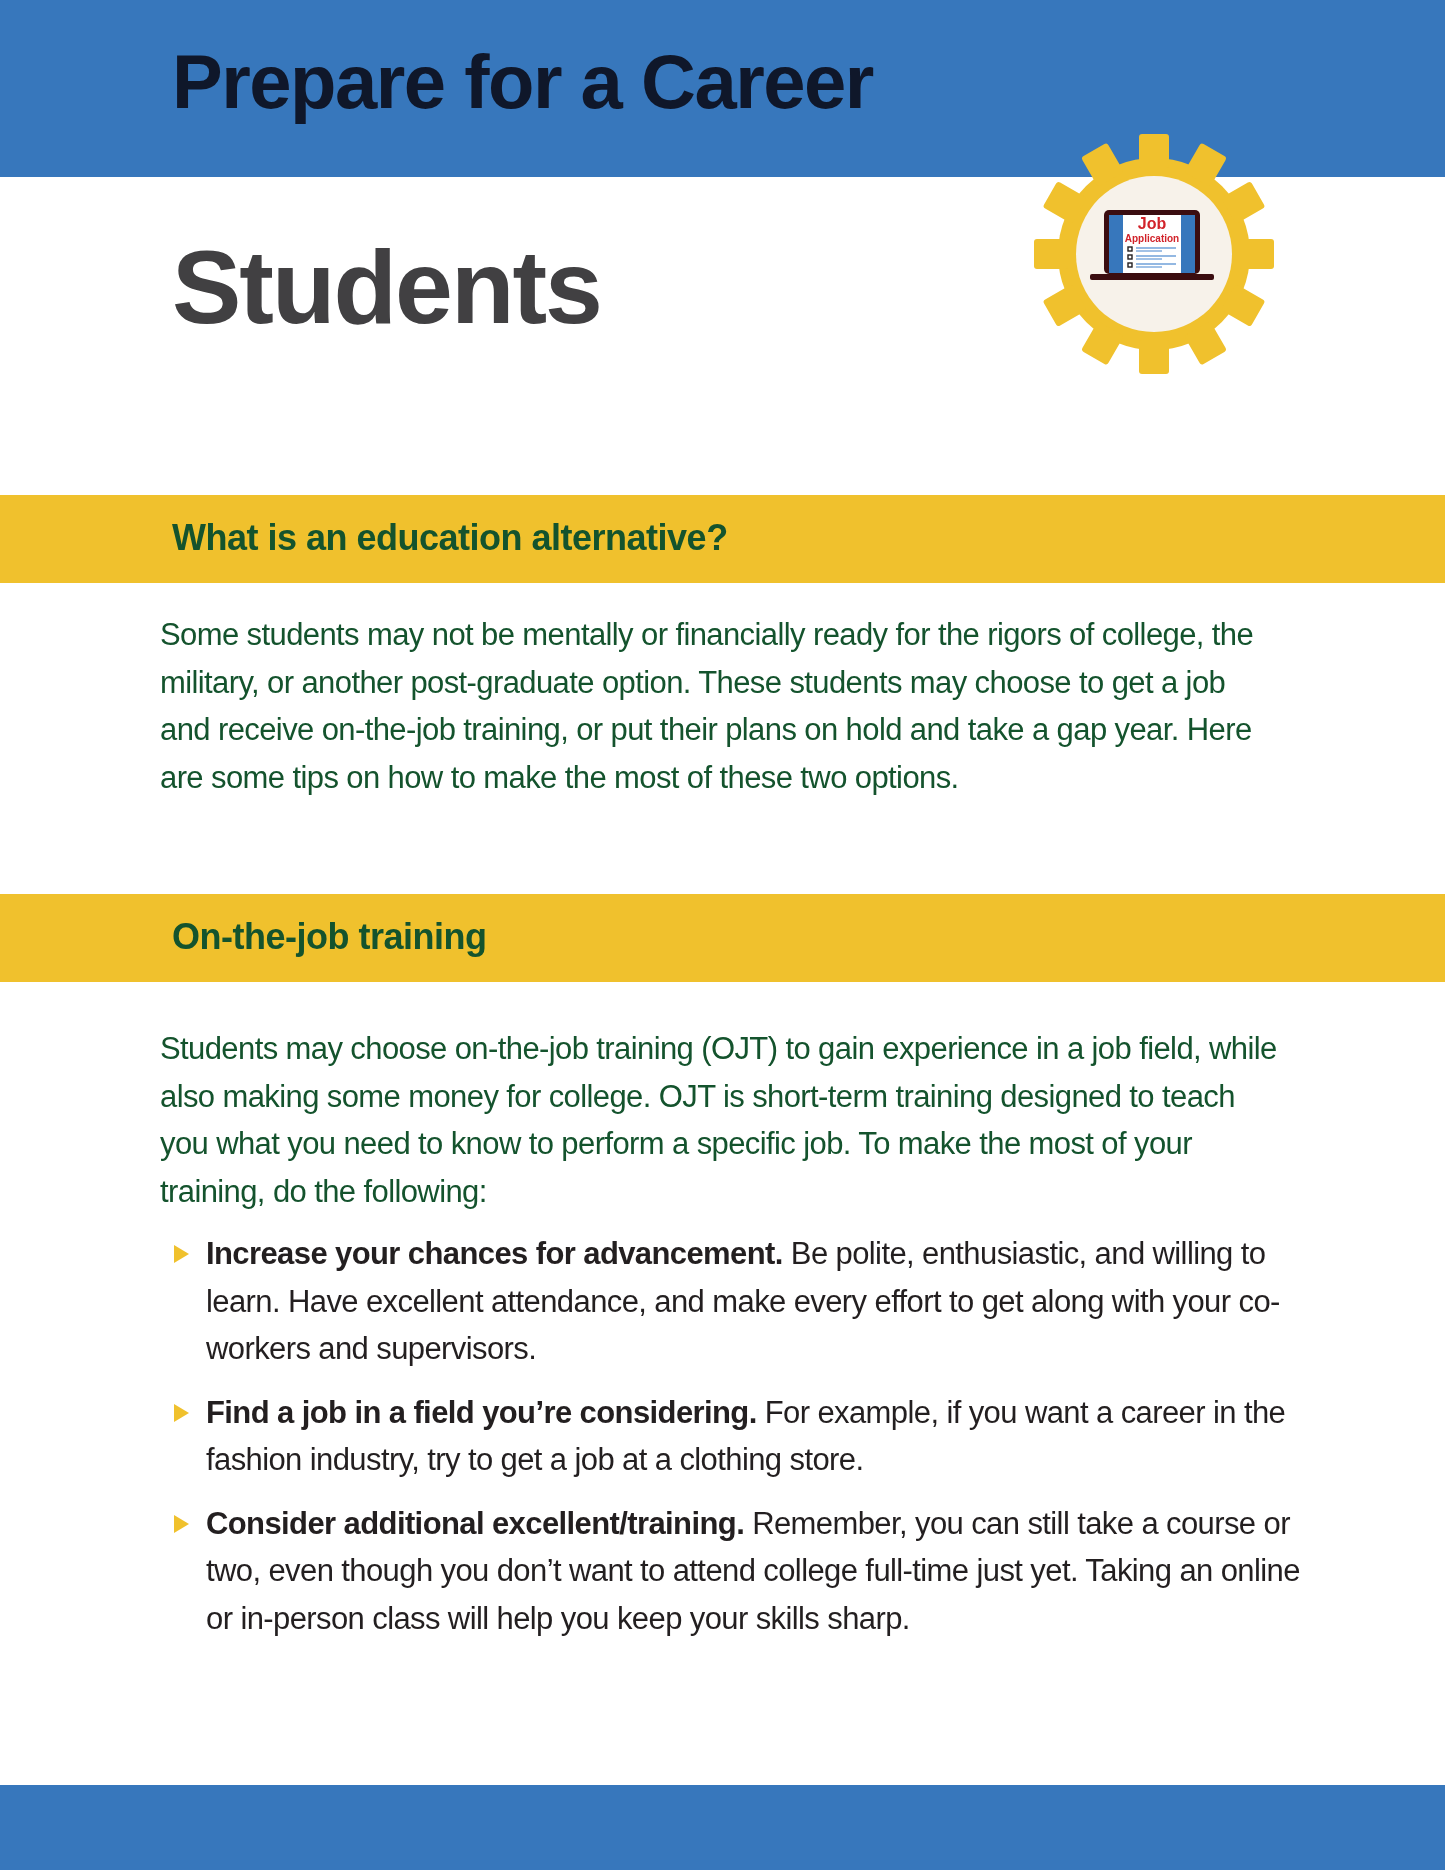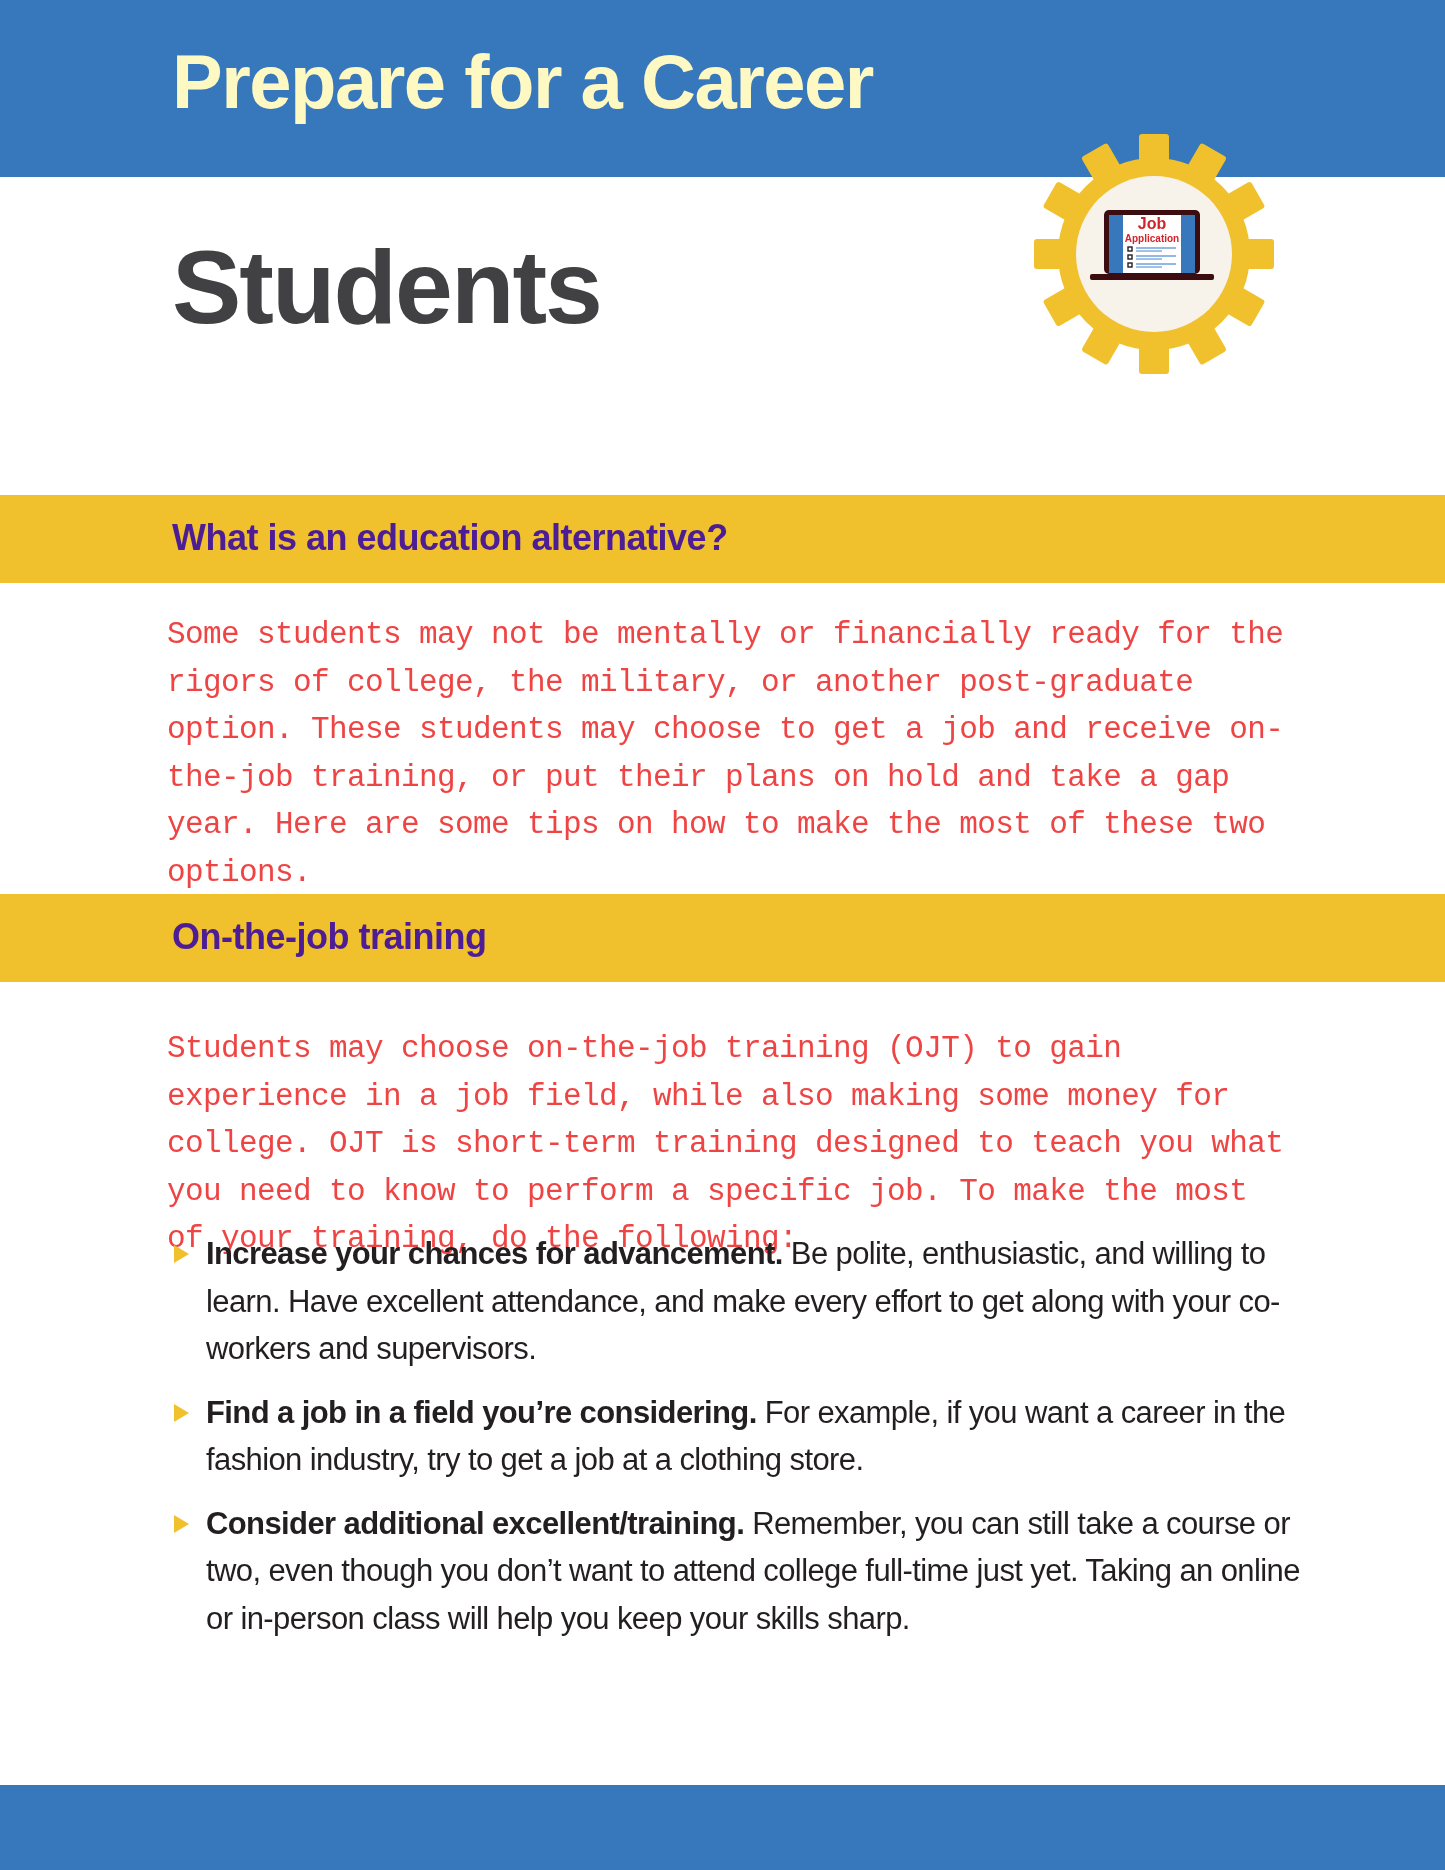--- a/index.html
+++ b/index.html
@@ -5,39 +5,39 @@
     html, body { margin:0; padding:0; }
     body {
       width:1445px; height:1870px; position:relative; overflow:hidden;
       background:#ffffff; font-family:"Liberation Sans", sans-serif; color:#231f20;
     }
     .top-banner {
       position:absolute; left:0; top:0; width:1445px; height:177px; background:#3777bc;
     }
     .top-banner .series {
       position:absolute; left:172px; top:44px; font-size:76px; font-weight:bold;
-      color:#fef9c3; letter-spacing:-1.5px; line-height:1;text-align:center;
+      color:#0f172a; letter-spacing:-1.5px; line-height:1;text-align:center;
     }
     .title {
       position:absolute; left:172px; top:228px; font-size:104px; font-weight:bold;
       color:#414042; line-height:118px; letter-spacing:-2px;
     }
     .gear {
       position:absolute; left:1032px; top:132px; width:244px; height:244px;
     }
     .section-bar {
       position:absolute; left:0; width:1445px; height:88px; background:#f0c12d;
     }
     .section-bar .label {
-      position:absolute; left:172px; top:22px; font-size:36px; font-weight:bold; color:#4c1d95;
+      position:absolute; left:172px; top:22px; font-size:36px; font-weight:bold; color:#14532d;
       letter-spacing:-0.5px;
     }
     .para {
-      position:absolute; left:167px; width:1120px; font-size:31px; line-height:47.5px;
-      color:#ef4444; letter-spacing:-0.6px;font-family:Liberation Mono, monospace;
+      position:absolute; left:160px; width:1120px; font-size:31px; line-height:47.5px;
+      color:#14532d; letter-spacing:-0.6px;
     }
     .bullets {
       position:absolute; left:172px; top:1230px; width:1130px; margin:0; padding:0; list-style:none;
     }
     .bullets li {
       position:relative; padding-left:34px; font-size:31px; line-height:47.5px;
       letter-spacing:-0.6px; margin-bottom:16px;
     }
     .bullets .tri {
       position:absolute; left:2px; top:15px; width:0; height:0;

